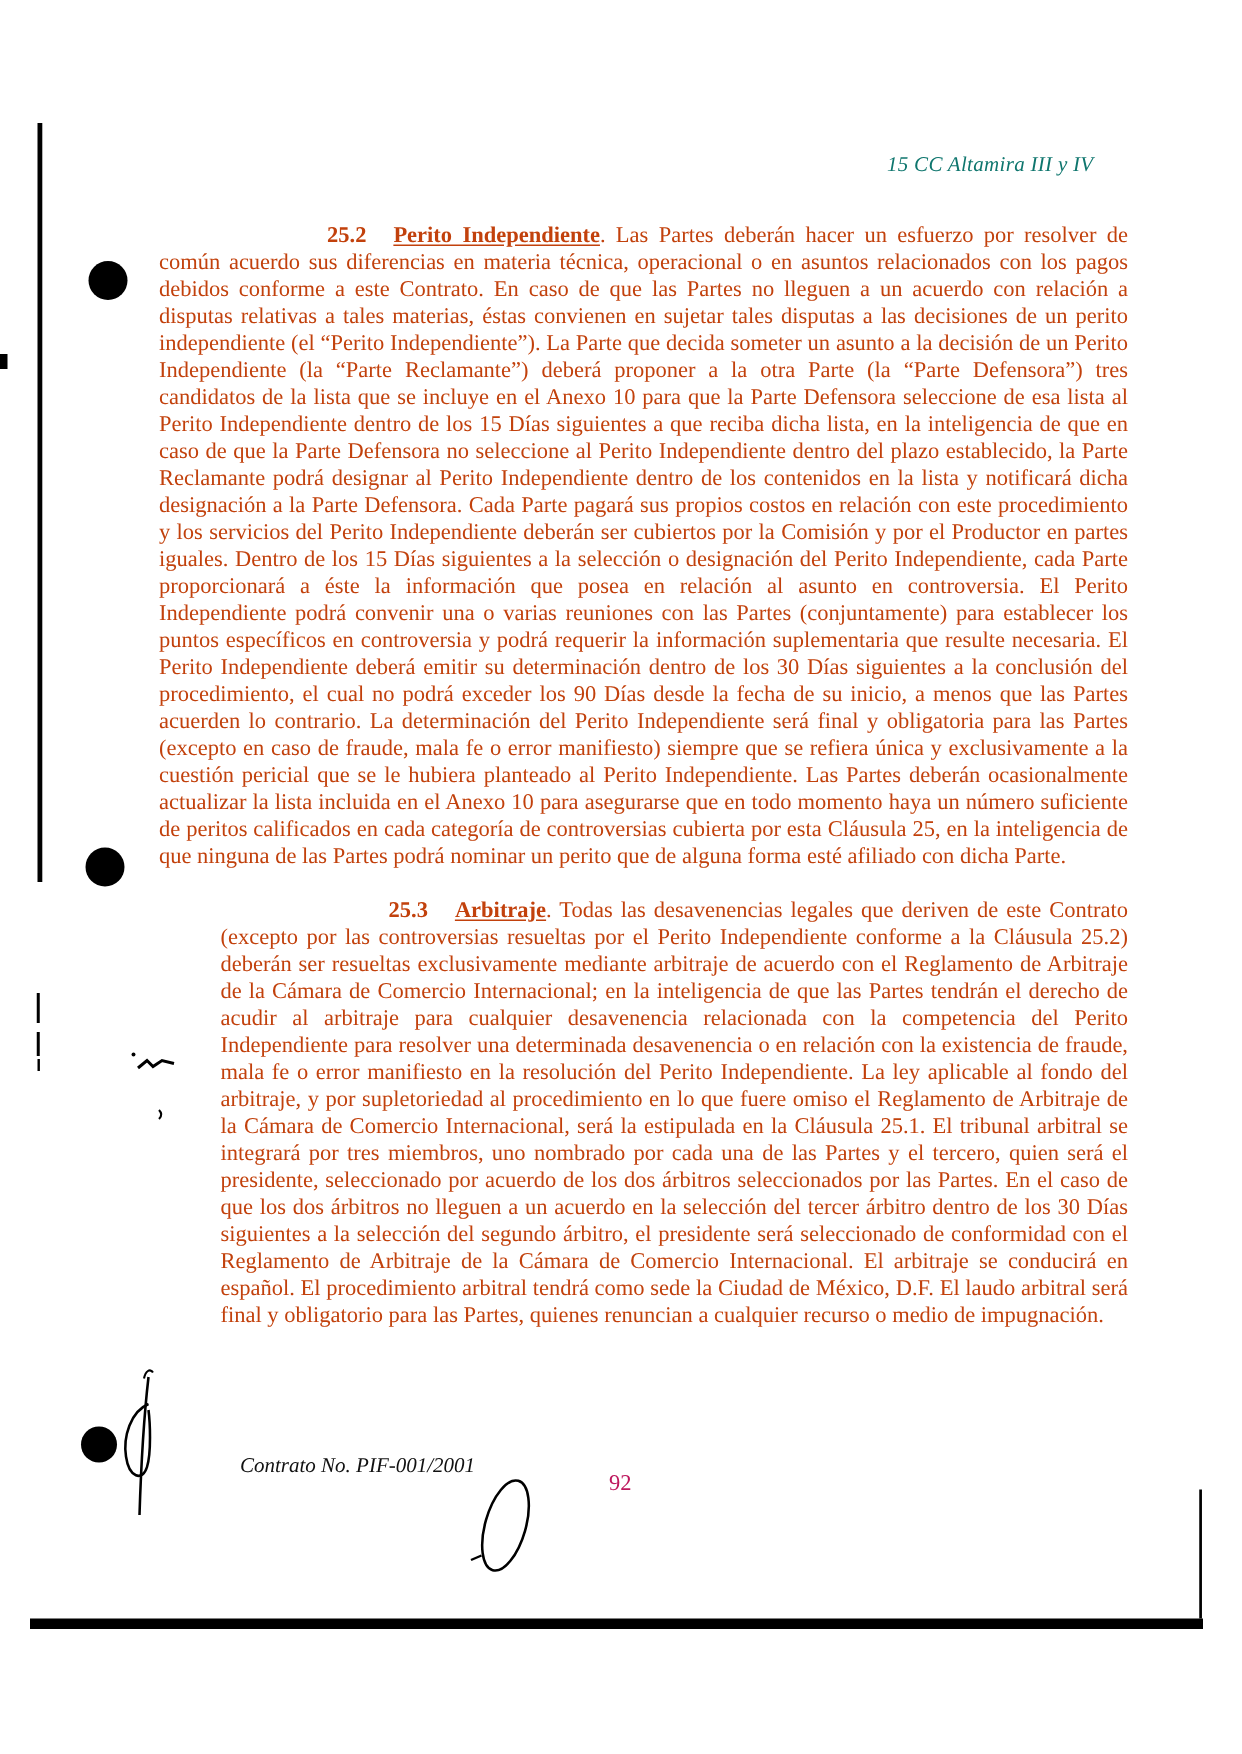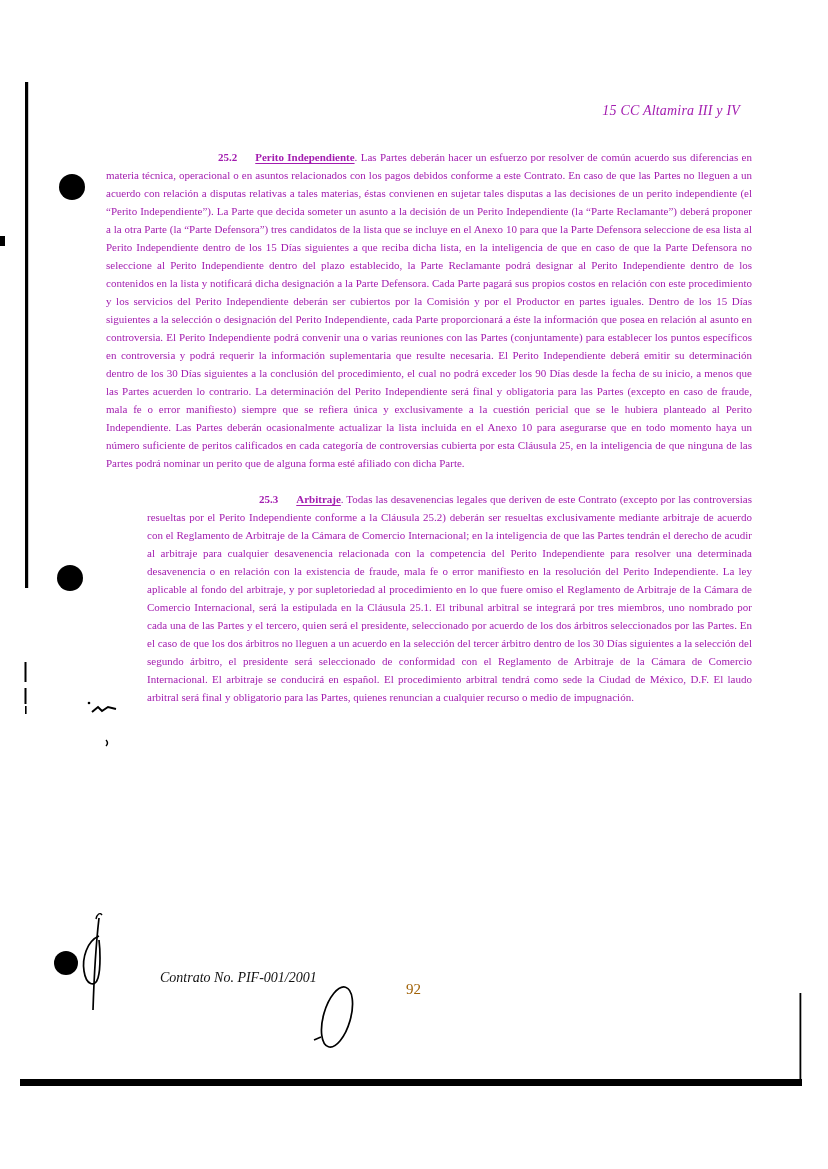--- a/index.html
+++ b/index.html
@@ -6,34 +6,34 @@
   .page{
     position:relative;
     width:828px;height:1169px;
     background:#ffffff;
     overflow:hidden;
     font-family:"Liberation Serif", serif;
     color:#0d0d0d;
   }
   .header-right{
     position:absolute;
-    top:103px;right:88px;
+    top:103px;right:99px;
     font-style:italic;
     font-size:14px;
     letter-spacing:.2px;
-    color:#a21caf;
+    color:#0f766e;
   }
   .body-text{
     position:absolute;
     left:106px;top:148px;
     width:646px;
-    font-size:11px;
+    font-size:15px;
     line-height:18px;
     text-align:justify;
-    color:#a21caf;
+    color:#c2410c;
   }
   .para{margin:0;}
   .para + .para{margin-top:18px;margin-left:41px;}
   .para{text-indent:112px;}
   .sec-no{
     font-weight:700;
     padding-right:18px;
   }
   .sec-title{
     font-weight:700;
@@ -45,21 +45,21 @@
     left:130px;top:970px;
     font-style:italic;
     font-size:14px;
     color:#111;
     margin-left:30px;
   }
   .page-number{
     position:absolute;
     left:406px;top:981px;
     font-size:15px;
-    color:#a16207;
+    color:#be185d;
   }
   .marks{
     position:absolute;
     left:0;top:0;
     pointer-events:none;
   }
 </style>
 </head>
 <body>
 

